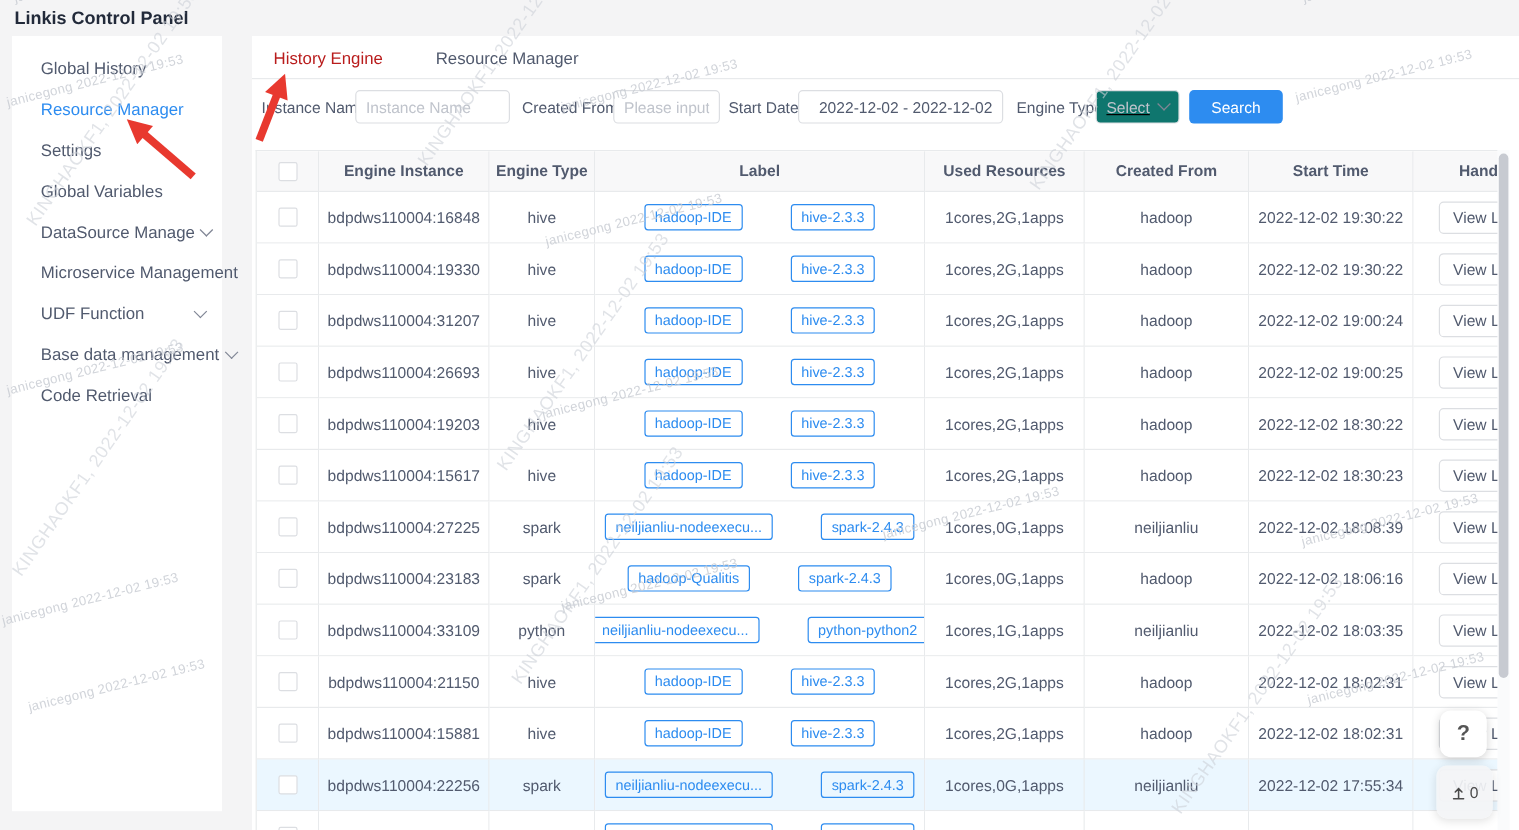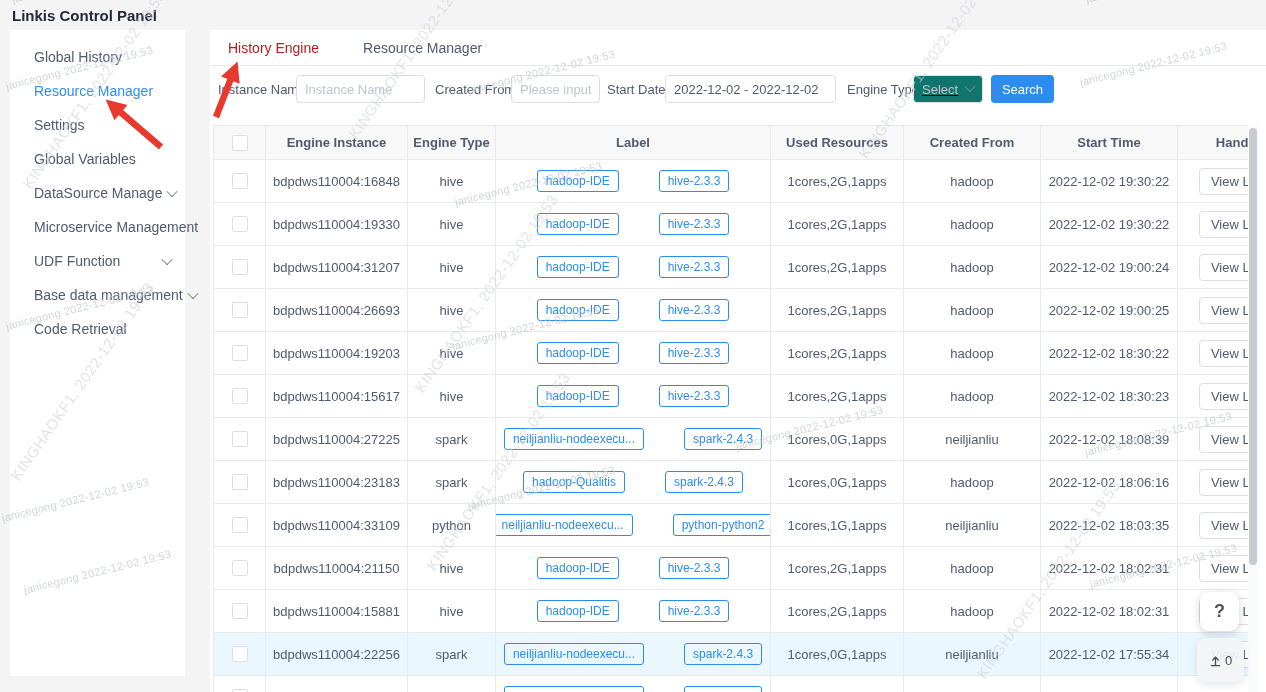--- a/index.html
+++ b/index.html
@@ -30,28 +30,28 @@
 
   
   .filterbar{position:absolute;left:0;top:36px;width:100%;height:48px;}
   .flabel{position:absolute;font-size:13px;color:#515a6e;top:16px;white-space:nowrap;}
   .finput{position:absolute;top:9px;height:28px;box-sizing:border-box;border:1px solid #dcdee2;
     border-radius:4px;font-size:13px;color:#515a6e;padding:0 8px;background:#fff;outline:none;
     font-family:"Liberation Sans",sans-serif;}
   .finput::placeholder{color:#c0c4cc;}
   .lab-instance{left:8px;}  .in-instance{left:86px;width:129px;}
   .lab-created{left:225px;} .in-created{left:301px;width:89px;}
-  .lab-start{left:397px;}   .in-date{left:455px;width:171px;text-align:left;}
+  .lab-start{left:397px;}   .in-date{left:455px;width:171px;text-align:right;}
   .lab-engine{left:637px;}
   .fselect{position:absolute;left:703px;top:9px;width:70px;height:28px;box-sizing:border-box;
     border:1px solid #dcdee2;border-radius:4px;background:#0f766e;display:flex;align-items:center;
     justify-content:space-between;padding:0 8px;cursor:pointer;text-decoration:underline;}
   .fselect .sel-text{font-size:13px;color:#c0c4cc;}
   .fselect .chev{margin-top:-3px;}
-  .search-btn{position:absolute;left:781px;top:9px;width:63px;height:28px;background:#2d8cf0;
+  .search-btn{position:absolute;left:781px;top:9px;width:78px;height:28px;background:#2d8cf0;
     color:#fff;border:none;border-radius:4px;font-size:13px;cursor:pointer;
     font-family:"Liberation Sans",sans-serif;}
 
   
   .table-wrap{position:absolute;left:3px;top:95px;width:1035px;height:567px;overflow:hidden;
     border-left:1px solid #e8eaec;border-top:1px solid #e8eaec;box-sizing:border-box;}
   .trow{display:flex;width:1084px;}
   .tc{box-sizing:border-box;flex:none;display:flex;align-items:center;justify-content:center;
     border-right:1px solid #e8eaec;border-bottom:1px solid #e8eaec;overflow:hidden;}
   .th{height:34px;background:#f8f8f9;font-size:13px;font-weight:bold;color:#515a6e;}

